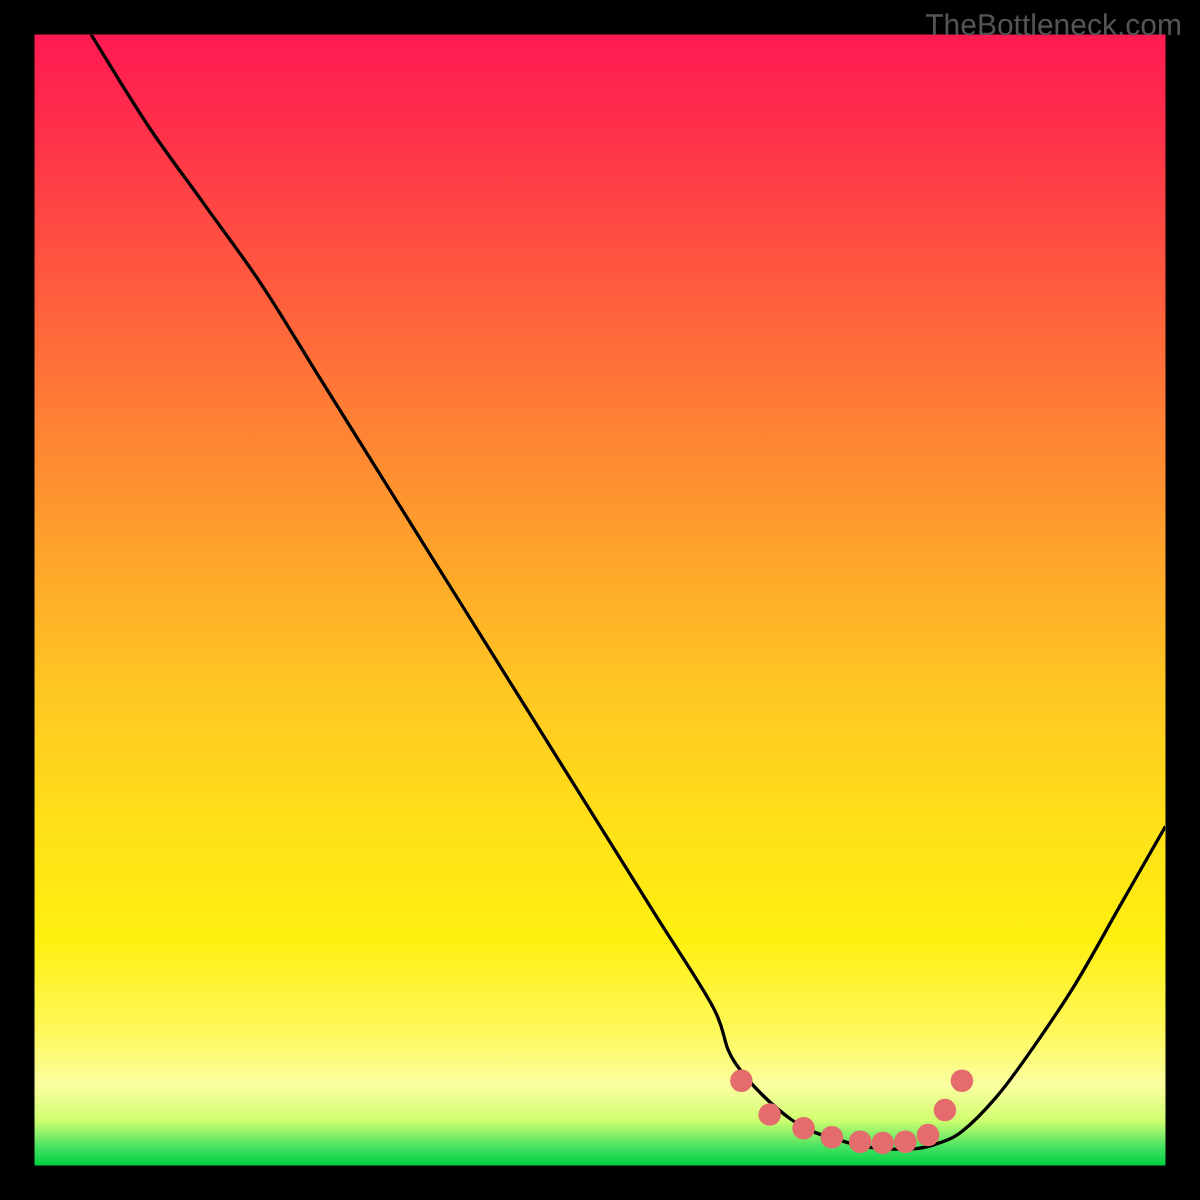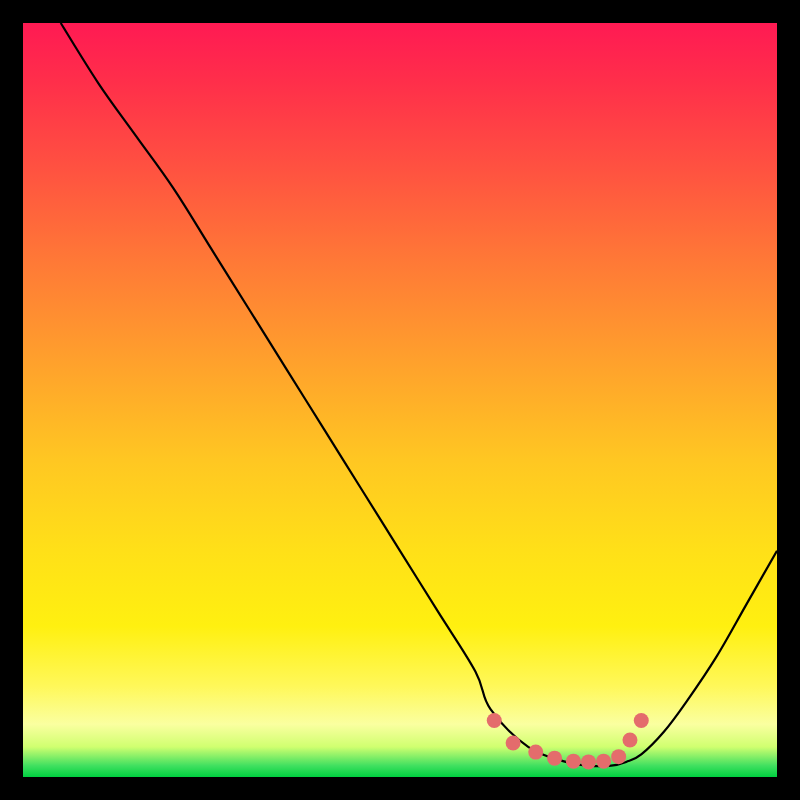--- a/index.html
+++ b/index.html
@@ -43,20 +43,21 @@
   }
   svg.curve {
     position: absolute;
     left: 0; top: 0; width: 100%; height: 100%;
   }
 </style>
 </head>
 <body>
 
 <div class="container">
+  <div class="attribution">TheBottleneck.com</div>
   <div class="plot-area">
     <div class="gradient-bg"></div>
     <svg class="curve" viewBox="0 0 754 754" preserveAspectRatio="none">
       <path id="curve-path" fill="none" stroke="#000" stroke-width="2.2" d="M 37.7 0 C 44.486000000000004 10.857599999999987, 61.82800000000001 39.96199999999993, 75.4 60.319999999999936 C 88.97200000000001 80.67799999999994, 99.52799999999999 94.09920000000001, 113.1 113.10000000000002 C 126.672 132.10080000000002, 137.228 145.522, 150.8 165.88 C 164.372 186.238, 174.928 204.48480000000006, 188.5 226.20000000000005 C 202.072 247.91520000000003, 212.628 264.8048, 226.2 286.52 C 239.772 308.23519999999996, 250.32799999999997 325.1248, 263.9 346.84 C 277.472 368.55519999999996, 288.028 385.4448, 301.6 407.15999999999997 C 315.172 428.87519999999995, 325.728 445.76480000000004, 339.3 467.48 C 352.872 489.1952, 363.428 506.0848, 377 527.8 C 390.572 549.5151999999999, 401.12800000000004 566.4048, 414.70000000000005 588.12 C 428.27200000000005 609.8352, 442.89959999999996 630.7964, 452.4 648.4399999999999 C 461.9004 666.0835999999999, 457.9796 672.568, 467.48 686.14 C 476.98040000000003 699.712, 491.608 714.3396, 505.18 723.84 C 518.752 733.3404, 532.0224 735.5269999999999, 542.88 738.92 C 553.7376 742.313, 557.3568 742.0114000000001, 565.5 742.69 C 573.6432 743.3686, 581.334 743.3686, 588.12 742.69 C 594.9060000000001 742.0114000000001, 597.7712 740.9558, 603.2 738.92 C 608.6288000000001 736.8842, 611.494 736.8088, 618.28 731.38 C 625.0659999999999 725.9512, 632.7568 718.2604, 640.9 708.76 C 649.0432 699.2596, 654.0196 692.172, 663.52 678.6 C 673.0204 665.028, 682.8224000000001 651.0036, 693.6800000000001 633.36 C 704.5376 615.7164, 712.9824 599.5808, 723.8399999999999 580.5799999999999 C 734.6975999999999 561.5791999999999, 748.5712 537.3004, 754 527.8"></path>
       <g id="markers">
           <circle cx="471.25" cy="697.45" r="7.5" fill="#e46c6c"></circle>
           <circle cx="490.1" cy="720.07" r="7.5" fill="#e46c6c"></circle>
           <circle cx="512.72" cy="729.118" r="7.5" fill="#e46c6c"></circle>
           <circle cx="531.5699999999999" cy="735.15" r="7.5" fill="#e46c6c"></circle>
           <circle cx="550.42" cy="738.166" r="7.5" fill="#e46c6c"></circle>

